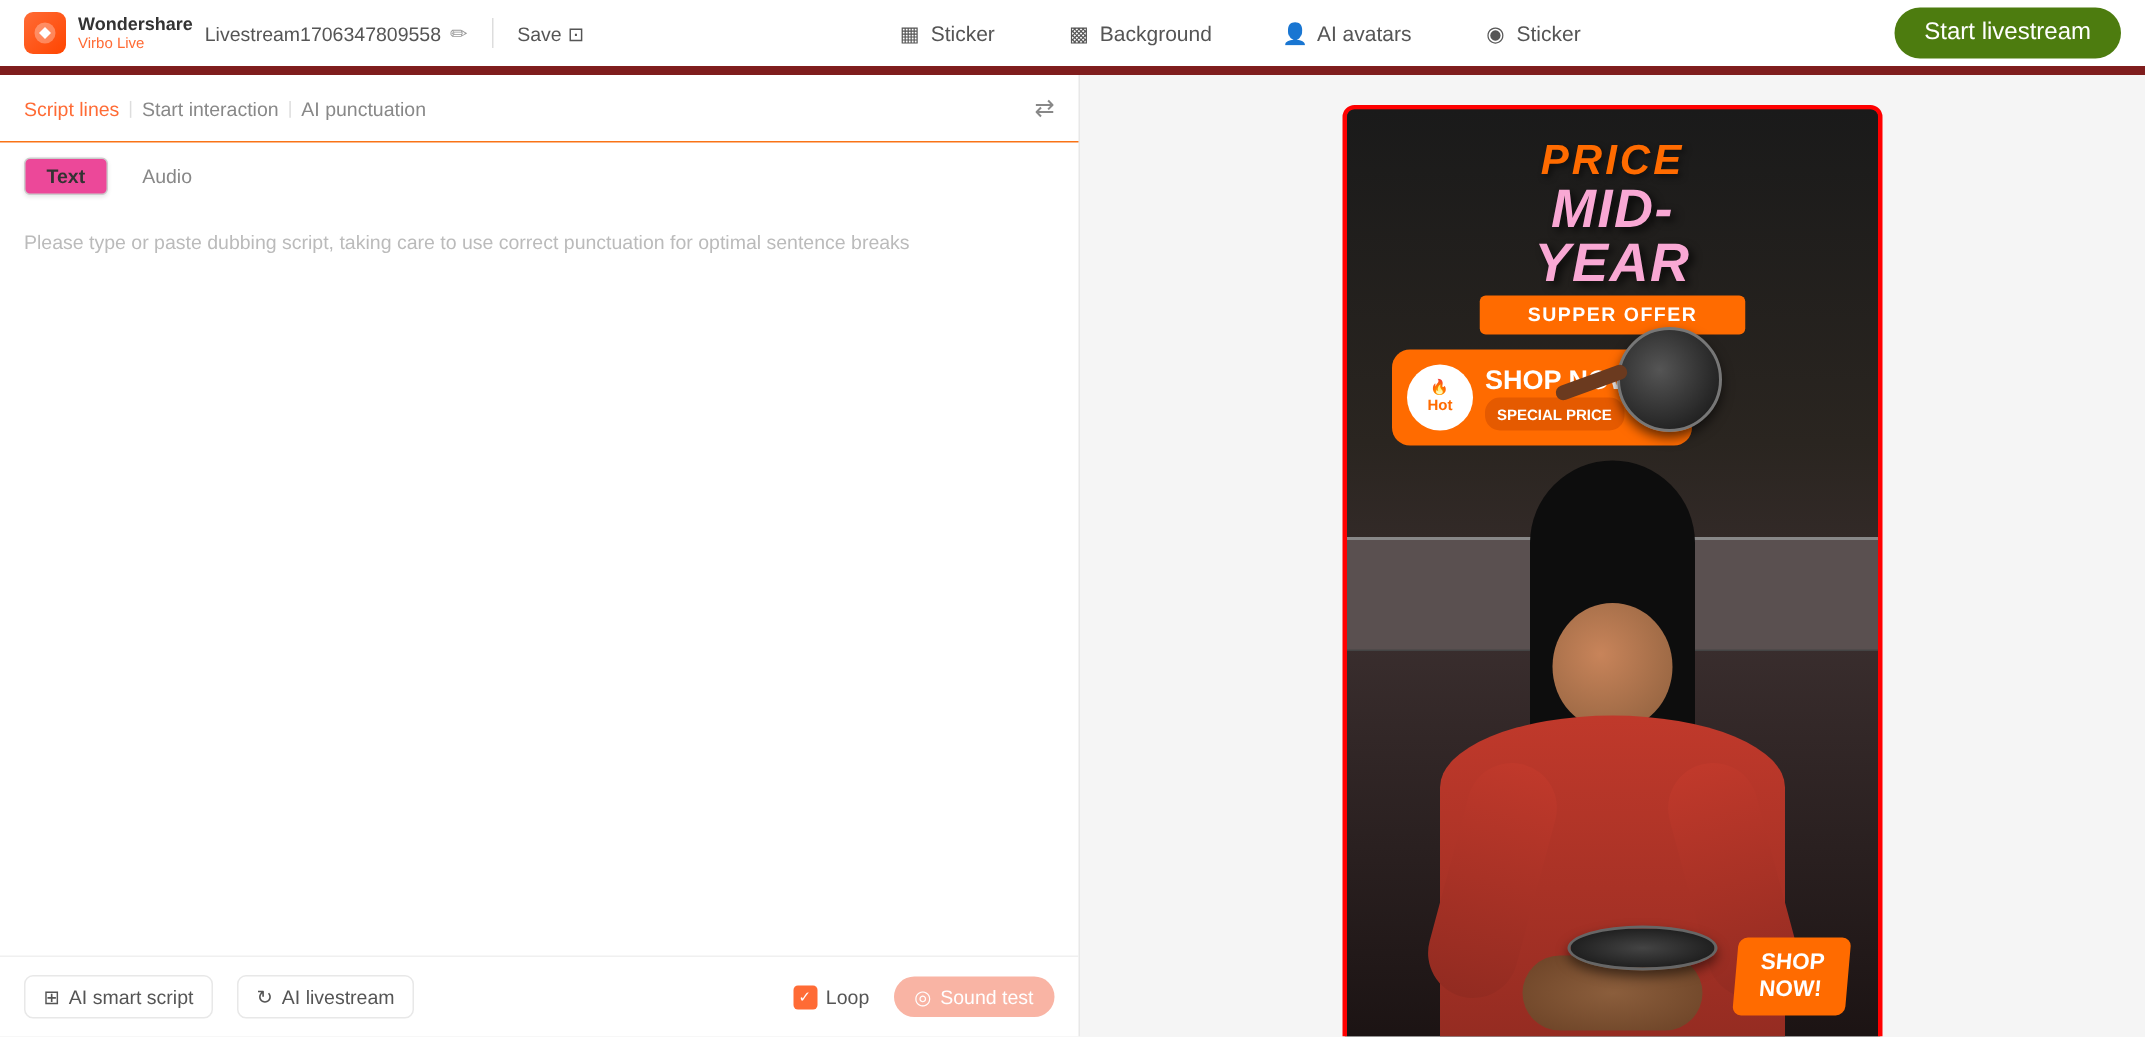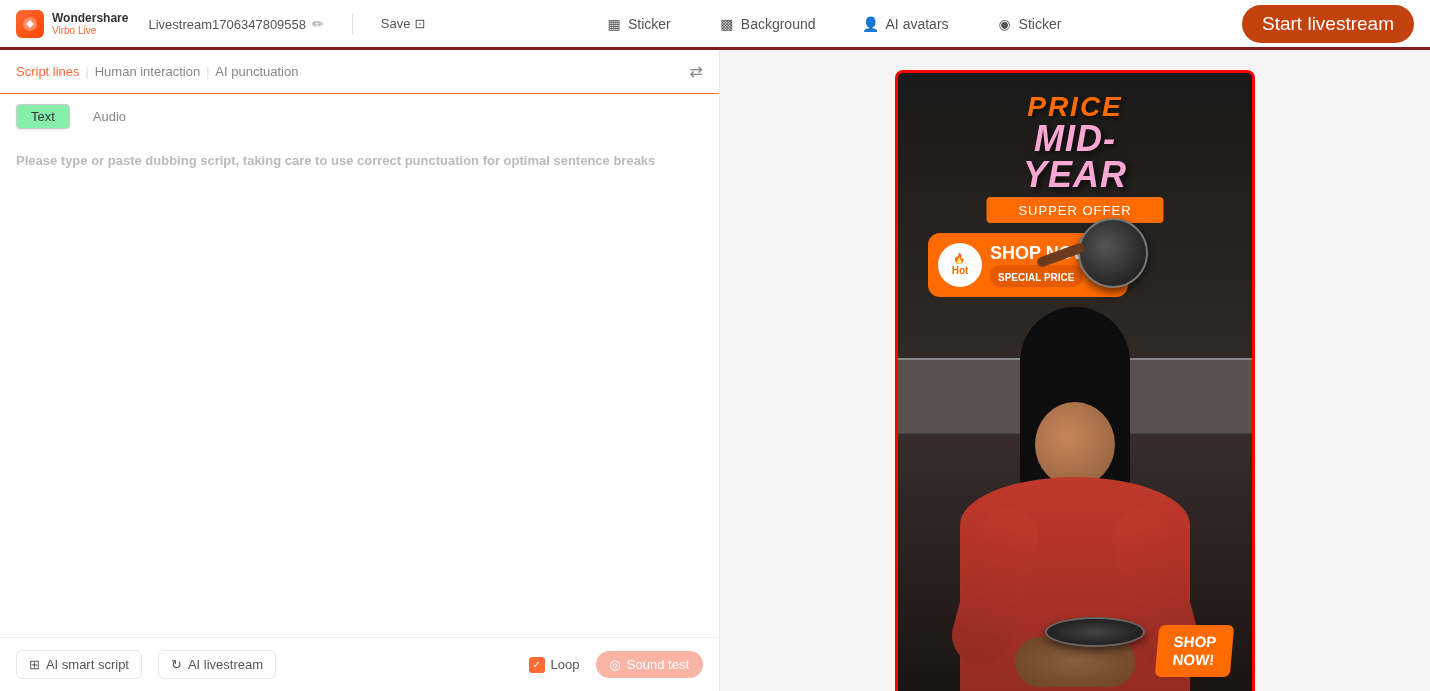--- a/index.html
+++ b/index.html
@@ -1,62 +1,62 @@
 <!DOCTYPE html>
 <html><head>
   <meta charset="utf-8">
   <style>
     * { box-sizing: border-box; margin: 0; padding: 0; }
     body { font-family: -apple-system, BlinkMacSystemFont, 'Segoe UI', sans-serif; background: #f5f5f5; height: 691px; overflow: hidden; }
 
     
     .header {
       display: flex; align-items: center; height: 50px;
-      background: #fff; border-bottom: 3px solid #7f1d1d;
-      padding: 0 16px; gap: 20px;
+      background: #fff; border-bottom: 6px solid #7f1d1d;
+      padding: 0 16px; gap: 8px;
     }
     .logo-area { display: flex; align-items: center; gap: 8px; }
     .logo-icon { width: 28px; height: 28px; background: linear-gradient(135deg, #ff6b35, #ff4500); border-radius: 6px; display: flex; align-items: center; justify-content: center; }
     .logo-icon svg { width: 18px; height: 18px; }
     .logo-text { font-size: 12px; font-weight: 600; color: #333; line-height: 1.2; }
     .logo-sub { font-size: 10px; color: #ff6b35; font-weight: 500; }
     .project-name { font-size: 13px; color: #555; display: flex; align-items: flex-end; gap: 6px; }
     .edit-icon { color: #999; cursor: pointer; font-size: 14px; }
     .divider-v { width: 1px; height: 20px; background: #ddd; margin: 0 8px; }
     .save-btn { display: flex; align-items: flex-end; gap: 4px; font-size: 13px; color: #555; cursor: pointer; }
 
     .header-center { flex: 1; display: flex; justify-content: center; gap: 32px; }
     .nav-item { display: flex; align-items: center; gap: 6px; font-size: 14px; color: #555; cursor: pointer; padding: 4px 8px; }
     .nav-icon { width: 16px; height: 16px; display: flex; align-items: center; justify-content: center; }
 
     .start-btn {
-      background: #c2410c; color: #fff; border: none; border-radius: 20px;
-      padding: 8px 20px; font-size: 19px; cursor: pointer; font-weight: 500;
+      background: #4d7c0f; color: #fff; border: none; border-radius: 20px;
+      padding: 8px 20px; font-size: 16px; cursor: pointer; font-weight: 500;
     }
 
     
     .main { display: flex; height: calc(691px - 50px); }
 
     
     .left-panel { width: 720px; display: flex; flex-direction: column; background: #fff; border-right: 1px solid #e8e8e8; }
 
     .tabs-row { display: flex; align-items: center; padding: 12px 16px; border-bottom: 1px solid #f97316; justify-content: space-between; }
     .tab-group { display: flex; align-items: center; gap: 6px; }
     .tab-label { font-size: 13px; color: #ff6b35; font-weight: 500; cursor: pointer; }
     .tab-sep { color: #ddd; font-size: 12px; }
     .tab-inactive { font-size: 13px; color: #888; cursor: pointer; }
     .settings-icon { color: #888; cursor: pointer; font-size: 16px; }
 
     .text-audio-row { display: flex; padding: 10px 16px; gap: 8px; }
     .ta-btn { padding: 4px 14px; border-radius: 4px; font-size: 13px; cursor: pointer; border: 1px solid #ddd; background: #fff; color: #555; }
-    .ta-btn.active { background: #86efac; border-color: #ccc; color: #333; font-weight: 400; box-shadow: 0 1px 3px rgba(0,0,0,0.1); }
+    .ta-btn.active { background: #ec4899; border-color: #ccc; color: #333; font-weight: 700; box-shadow: 0 1px 3px rgba(0,0,0,0.1); }
     .ta-btn.inactive { background: transparent; border-color: transparent; color: #888; }
 
     .script-area { flex: 1; padding: 12px 16px; }
-    .script-placeholder { font-size: 13px; color: #bbb; line-height: 1.5; font-weight: bold; }
+    .script-placeholder { font-size: 13px; color: #bbb; line-height: 1.5; }
 
     .bottom-row { display: flex; align-items: center; padding: 12px 16px; border-top: 1px solid #f0f0f0; justify-content: space-between; }
     .bottom-left { display: flex; gap: 16px; }
     .bottom-btn { display: flex; align-items: center; gap: 6px; font-size: 13px; color: #555; cursor: pointer; padding: 6px 12px; border: 1px solid #e8e8e8; border-radius: 6px; background: #fff; }
     .bottom-right { display: flex; align-items: center; gap: 16px; }
     .loop-item { display: flex; align-items: center; gap: 6px; font-size: 13px; color: #555; }
     .loop-check { width: 16px; height: 16px; background: #ff6b35; border-radius: 3px; display: flex; align-items: center; justify-content: center; }
     .loop-check span { color: #fff; font-size: 10px; }
     .sound-test-btn { display: flex; align-items: center; gap: 6px; background: #f9b4a4; color: #fff; border: none; border-radius: 16px; padding: 6px 14px; font-size: 13px; cursor: pointer; }
 
@@ -68,21 +68,21 @@
     
     .preview-inner { width: 100%; height: 100%; position: relative; overflow: hidden; }
 
     .kitchen-bg { position: absolute; top: 0; left: 0; width: 100%; height: 55%; background: linear-gradient(180deg, #2a2a2a 0%, #3a3a3a 40%, #4a4040 100%); }
 
     
     .sale-banner { position: absolute; top: 20px; left: 50%; transform: translateX(-50%); text-align: center; z-index: 10; }
     .sale-text { font-size: 28px; font-weight: 900; color: #ff6b00; text-shadow: 2px 2px 4px rgba(0,0,0,0.5); letter-spacing: 2px; line-height: 1; font-style: italic; }
     .mid-year-text { font-size: 36px; font-weight: 900; color: #f9a8d4; text-shadow: 3px 3px 6px rgba(0,0,0,0.7); letter-spacing: 1px; line-height: 1; font-style: italic; }
     .supper-offer-banner { background: #ff6b00; padding: 4px 20px; border-radius: 4px; margin-top: 4px; }
-    .supper-offer-text { font-size: 13px; font-weight: 400; color: #fff; letter-spacing: 1px; }
+    .supper-offer-text { font-size: 13px; font-weight: 700; color: #fff; letter-spacing: 1px; }
 
     
     .shop-card { position: absolute; top: 160px; left: 30px; z-index: 10; background: #ff6b00; border-radius: 12px; padding: 10px 14px 10px 10px; display: flex; align-items: center; gap: 8px; width: 200px; }
     .hot-badge { width: 44px; height: 44px; background: #fff; border-radius: 50%; display: flex; align-items: center; justify-content: center; flex-shrink: 0; }
     .hot-badge-inner { font-size: 10px; font-weight: 700; color: #ff6b00; text-align: center; line-height: 1.2; }
     .shop-text { flex: 1; }
     .shop-now-text { font-size: 18px; font-weight: 900; color: #fff; line-height: 1; }
     .special-price-badge { background: #e55a00; padding: 2px 8px; border-radius: 10px; display: inline-block; margin-top: 3px; }
     .special-price-text { font-size: 10px; color: #fff; font-weight: 600; }
 
@@ -141,21 +141,21 @@
   <button class="start-btn">Start livestream</button>
 </header>
 
 <div class="main">
 
   <div class="left-panel">
     <div class="tabs-row">
       <div class="tab-group">
         <span class="tab-label">Script lines</span>
         <span class="tab-sep">|</span>
-        <span class="tab-inactive">Human interaction</span>
+        <span class="tab-inactive">Start interaction</span>
         <span class="tab-sep">|</span>
         <span class="tab-inactive">AI punctuation</span>
       </div>
       <span class="settings-icon">⇄</span>
     </div>
 
     <div class="text-audio-row">
       <button class="ta-btn active">Text</button>
       <button class="ta-btn inactive">Audio</button>
     </div>

